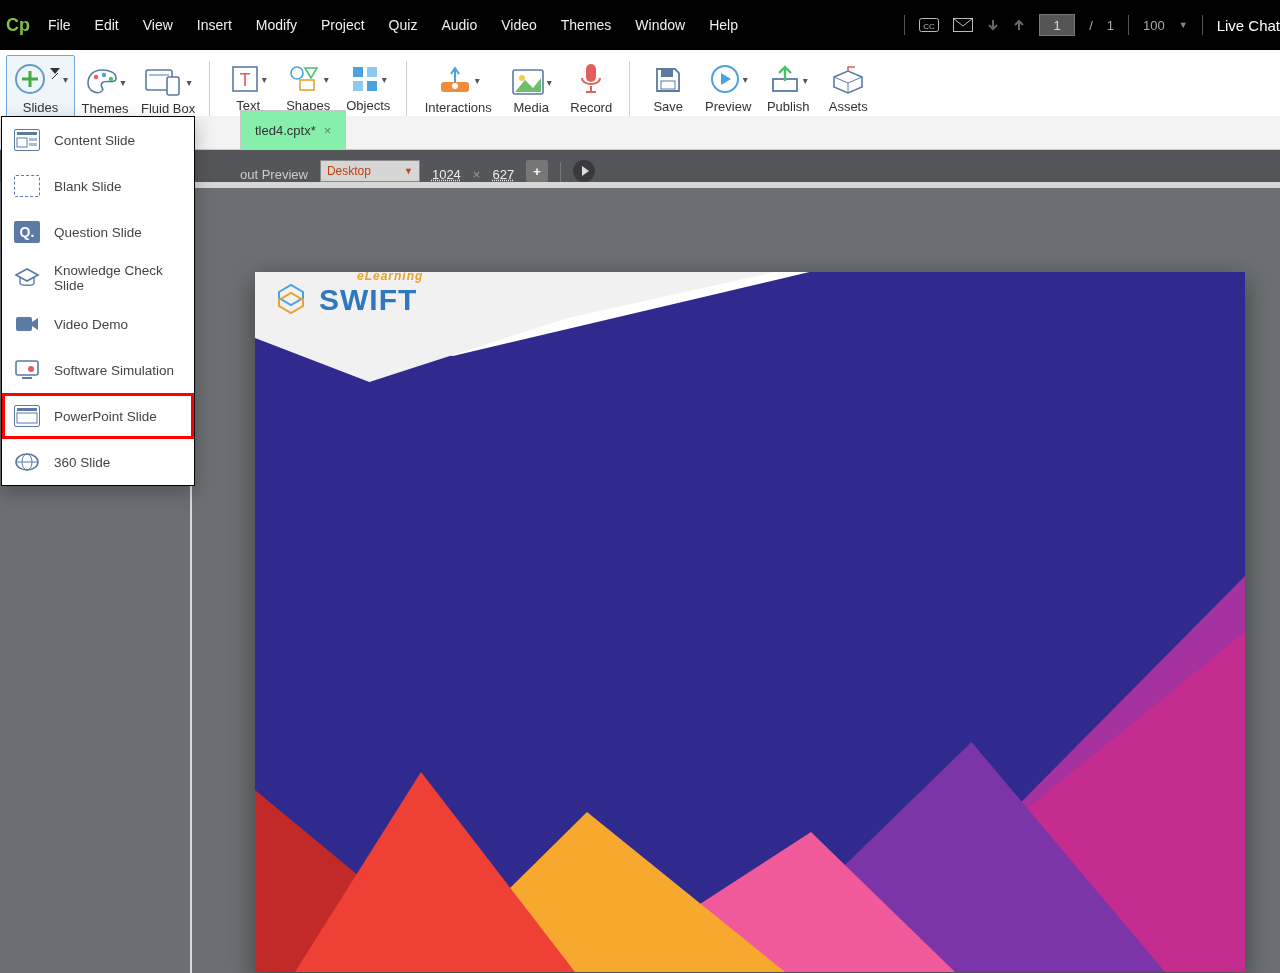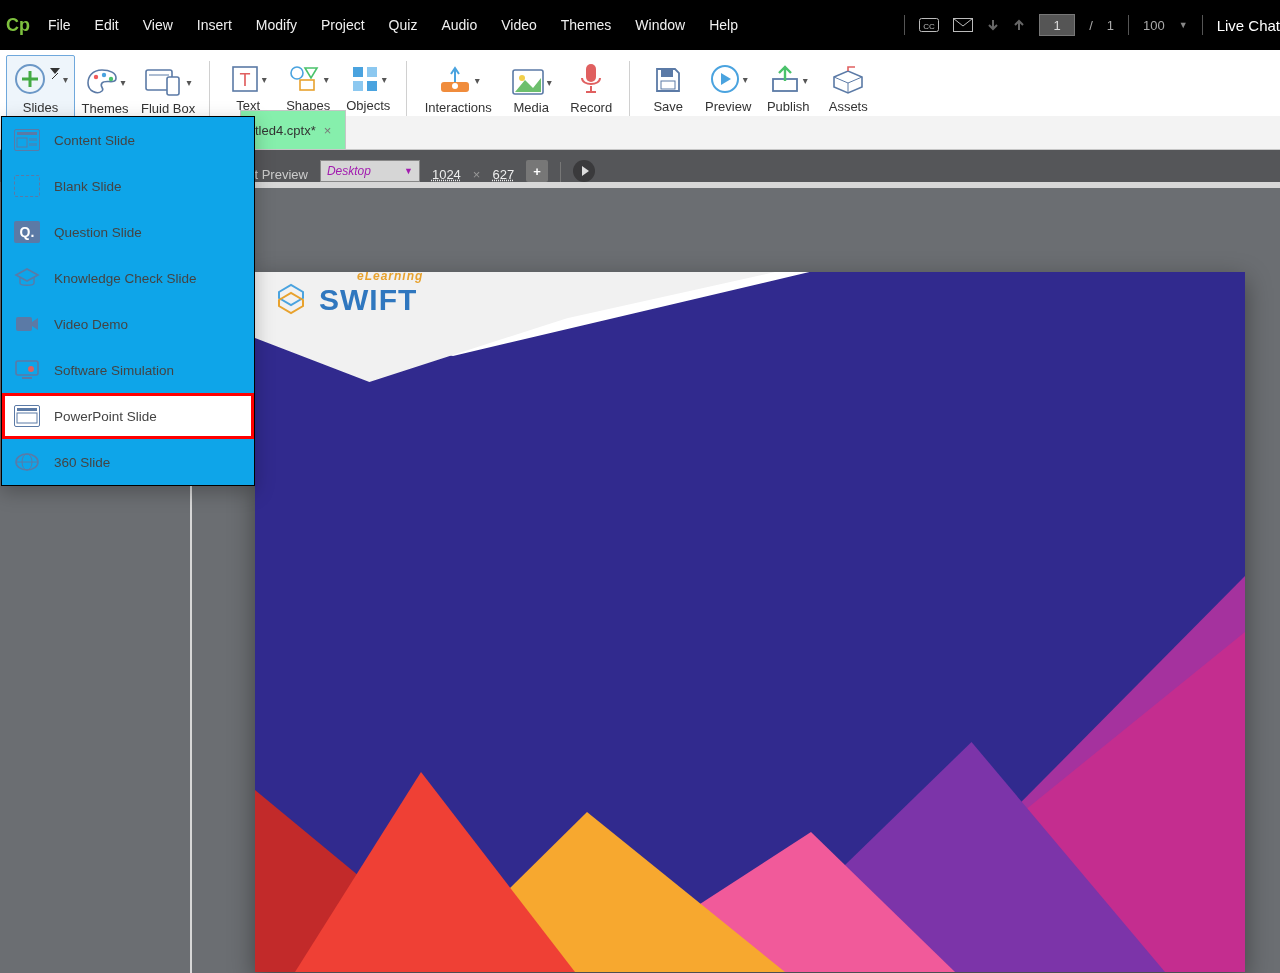--- a/index.html
+++ b/index.html
@@ -66,22 +66,22 @@
   }
   .rib-icon-wrap { display:flex; align-items:center; gap:2px; }
   .rib-label { margin-top: 4px; font-size:13px; color:#333; }
   .rib-sep { width:1px; height:56px; background:#d0d0d0; margin:0 8px; }
   .chev { font-size:10px; color:#555; }
 
   
   .dropdown {
     position: absolute;
     left: 1px; top: 116px;
-    width: 254px;
-    background: #0ea5e9;
+    width: 194px;
+    background: #ffffff;
     border: 1px solid #000;
     z-index: 50;
     box-shadow: 0 6px 18px rgba(0,0,0,0.25);
   }
   .dd-item {
     display:flex; align-items:center;
     height: 46px;
     padding: 0 12px;
     gap: 14px;
     font-size: 13.5px;
@@ -128,26 +128,25 @@
     background: #555659;
     color: #ddd;
     font-size: 13px;
     display:flex; align-items:flex-end;
     padding-left: 240px;
     gap: 12px;
     z-index: 19;
   }
   .preview-bar .label { color:#ccc; }
   .combo {
-    background:#d6d6d6; color:#a21caf;
+    background:#d6d6d6; color:#c2410c;
     width: 100px; height: 22px;
     display:flex; align-items:center; justify-content:space-between;
     padding: 0 6px; font-size:12px;
     border: 1px solid #888;
-    font-style: italic;
   }
   .preview-bar .dim { text-decoration: underline dotted; color:#eee; }
   .preview-bar .x { color:#999; }
   .preview-bar .sep { width:1px; height:20px; background:#777; }
   .plus-btn {
     width:22px; height:22px; background:#777; color:#fff;
     display:flex; align-items:center; justify-content:center;
     border-radius:2px; font-weight:700;
   }
   .play-btn {

